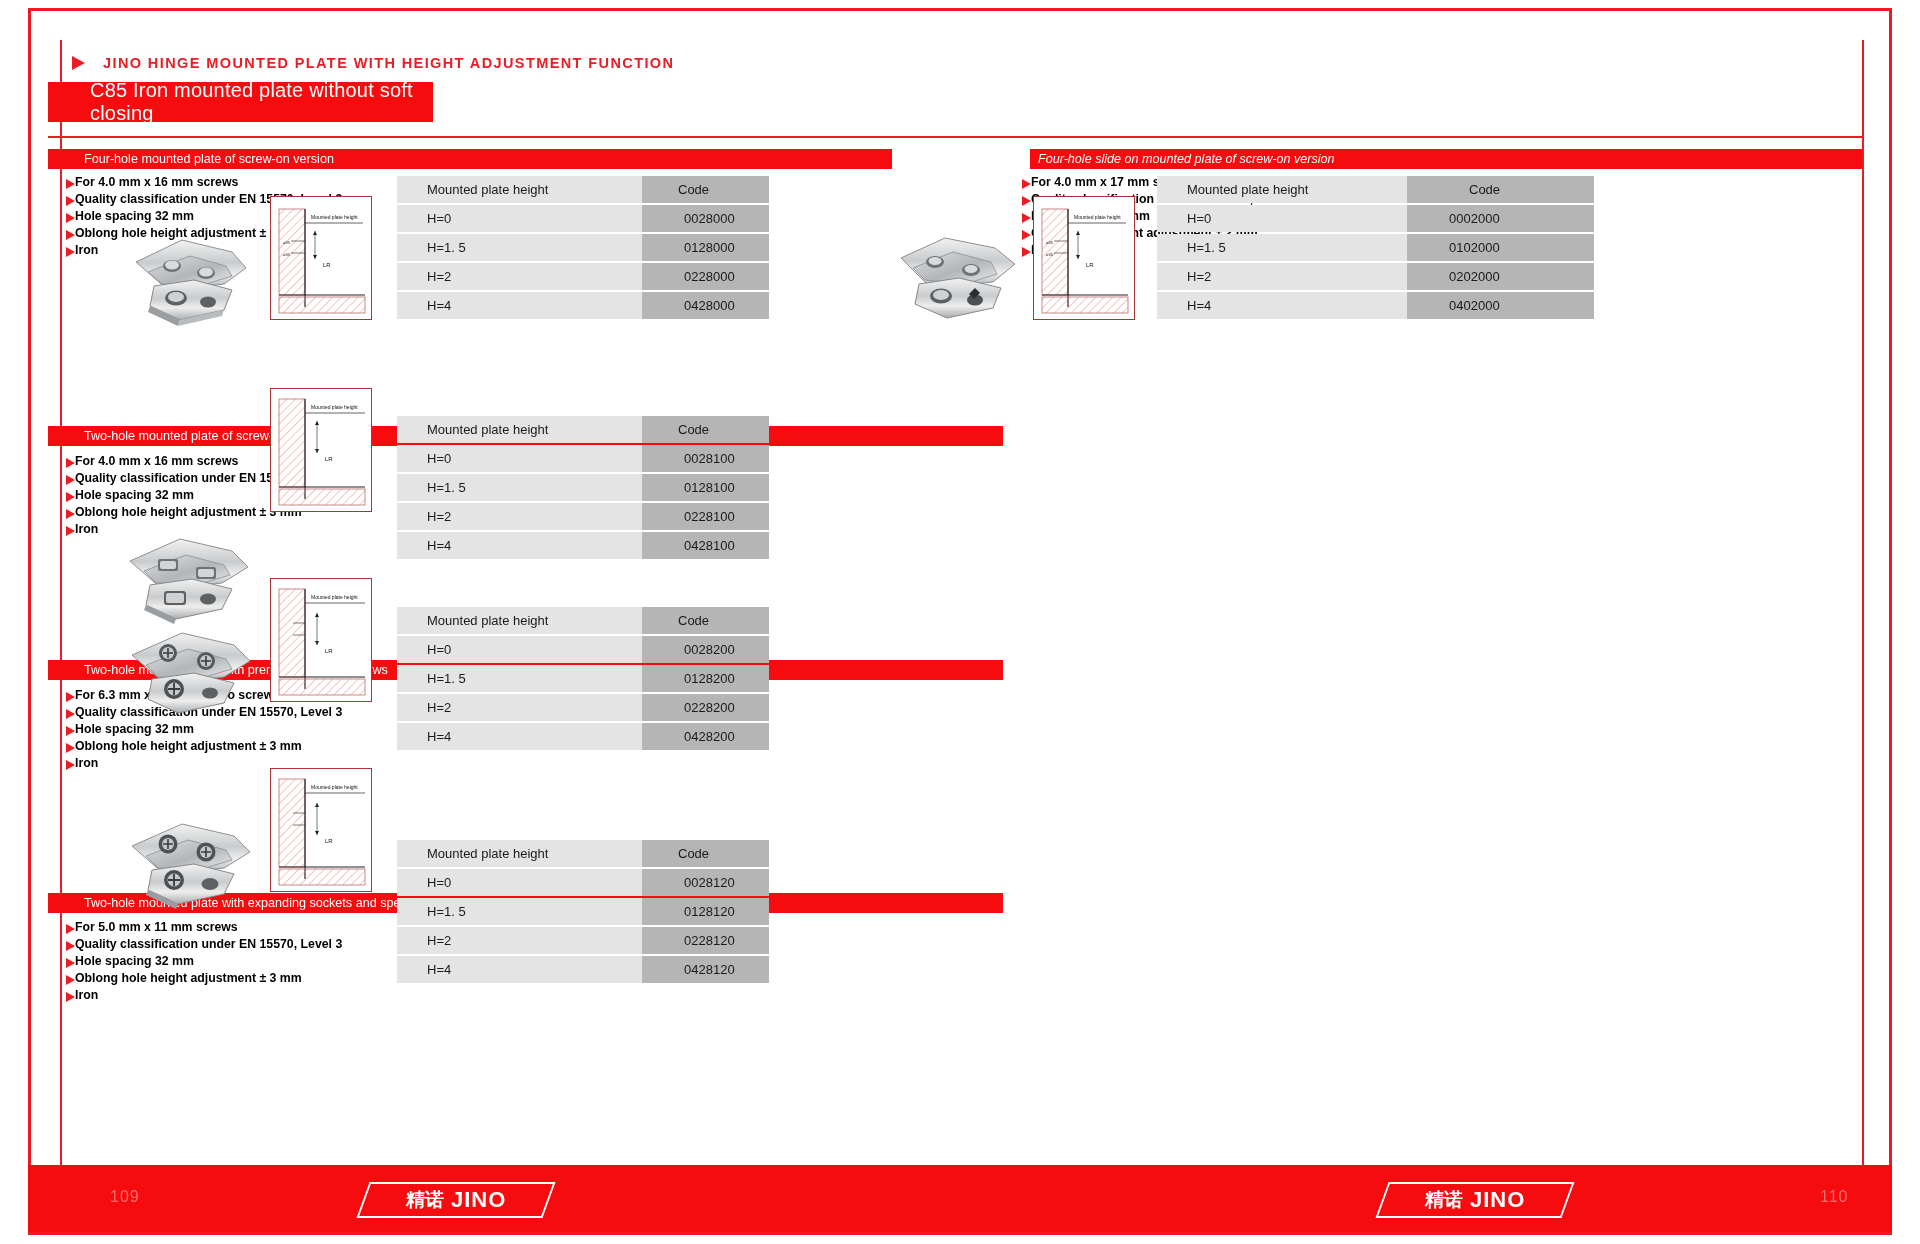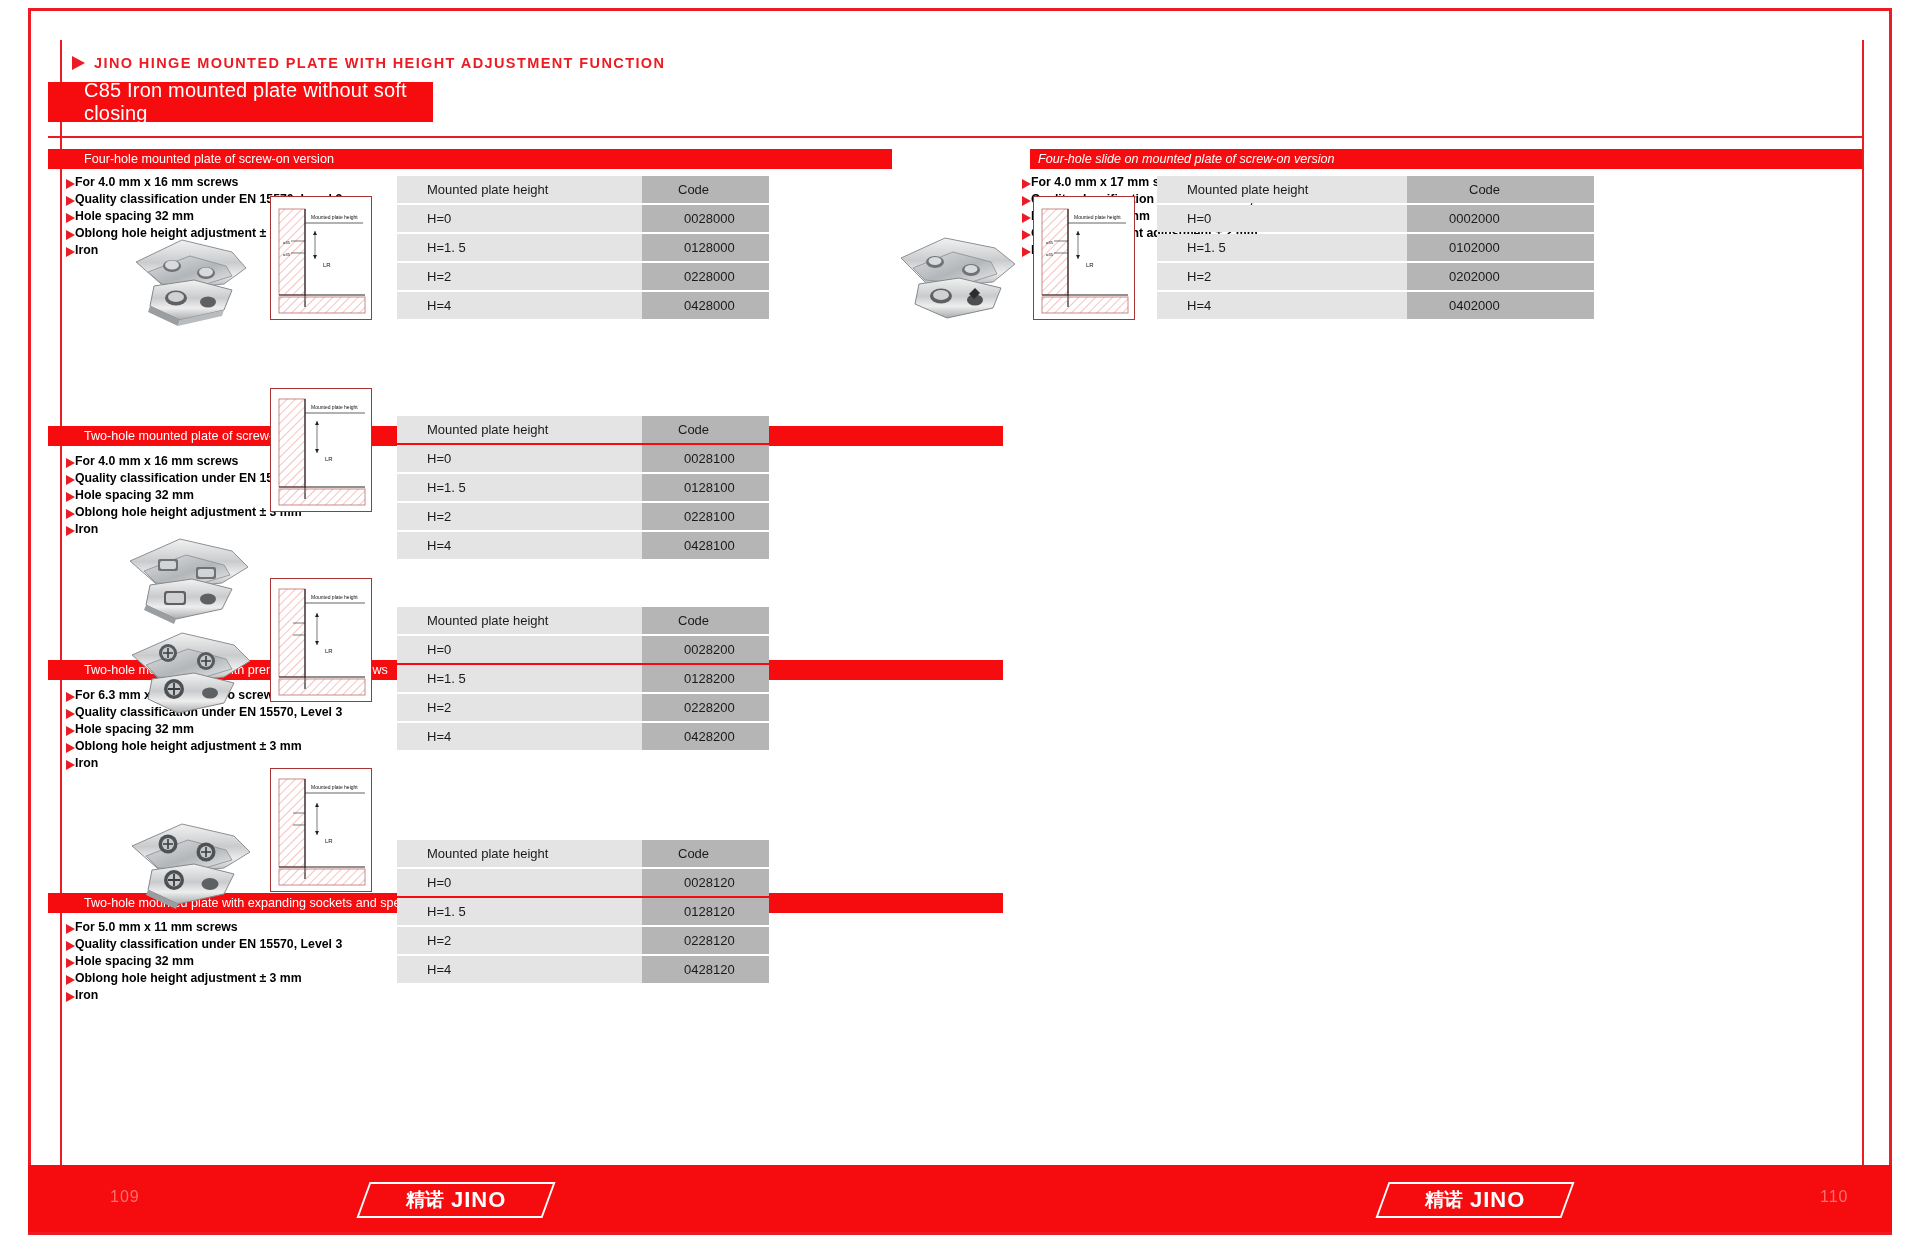--- a/index.html
+++ b/index.html
@@ -21,36 +21,36 @@
   .frame-left  { position:absolute; left:28px;  top:8px;    width:3px;  height:1227px; background:#ec1c24; }
   .frame-right { position:absolute; left:1889px;top:8px;    width:3px;  height:1227px; background:#ec1c24; }
 
   
   .vrule-left  { position:absolute; left:60px;  top:40px;  width:2px; height:1125px; background:#ec1c24; }
   .vrule-right { position:absolute; left:1862px;top:40px;  width:2px; height:1125px; background:#ec1c24; }
 
   
   .doc-title {
     position:absolute; left:72px; top:55px;
-    display:flex; align-items:center; gap:9px;
+    display:flex; align-items:center; gap:18px;
   }
   .doc-title .tri {
     width:0;height:0;border-left:13px solid #ec1c24;
     border-top:7px solid transparent;border-bottom:7px solid transparent;
   }
   .doc-title .txt {
     color:#ec1c24; font-size:14.5px; font-weight:bold;
     letter-spacing:1.4px; white-space:nowrap;
   }
 
   
   .product-banner {
     position:absolute; left:48px; top:82px;
     width:385px; height:40px; background:#f60b0f;
-    display:flex; align-items:center;
+    display:flex; align-items:center;padding-left:6px;
   }
   .product-banner span {
     color:#fff; font-size:20px; margin-left:36px; letter-spacing:.2px;
   }
 
   
   .top-divider { position:absolute; left:48px; top:136px; width:1816px; height:2px; background:#ec1c24; }
 
   
   .sec-bar {

